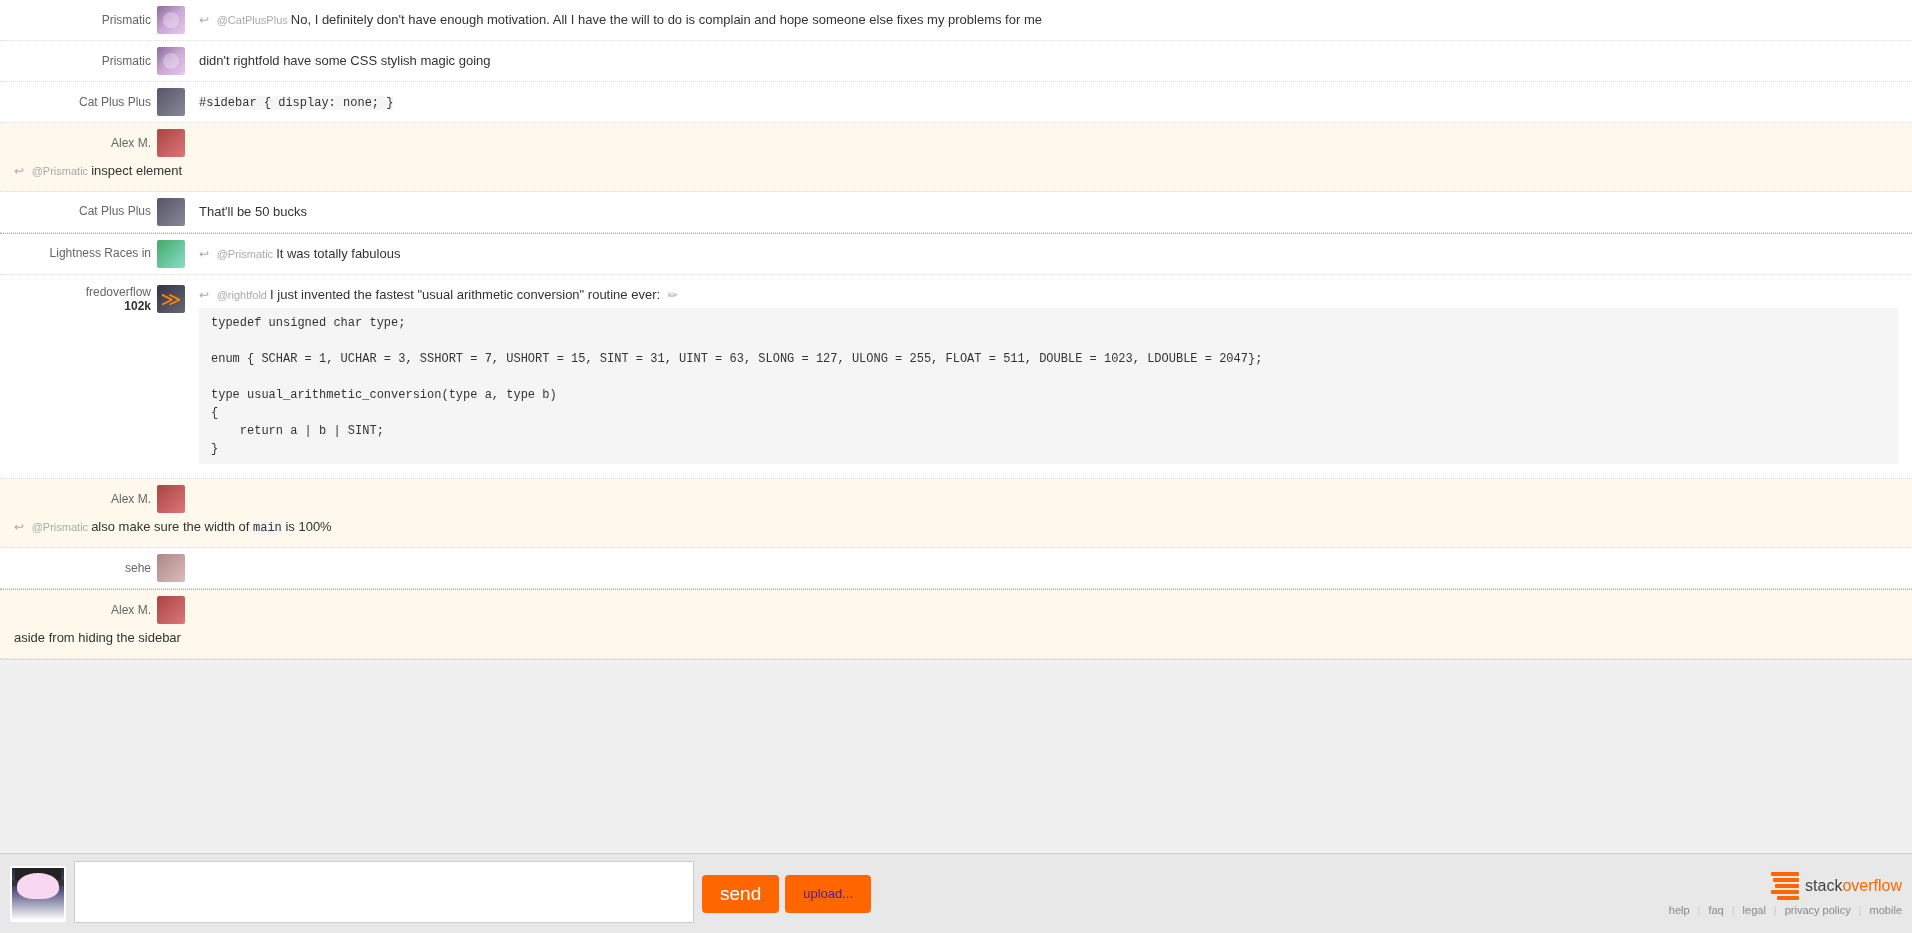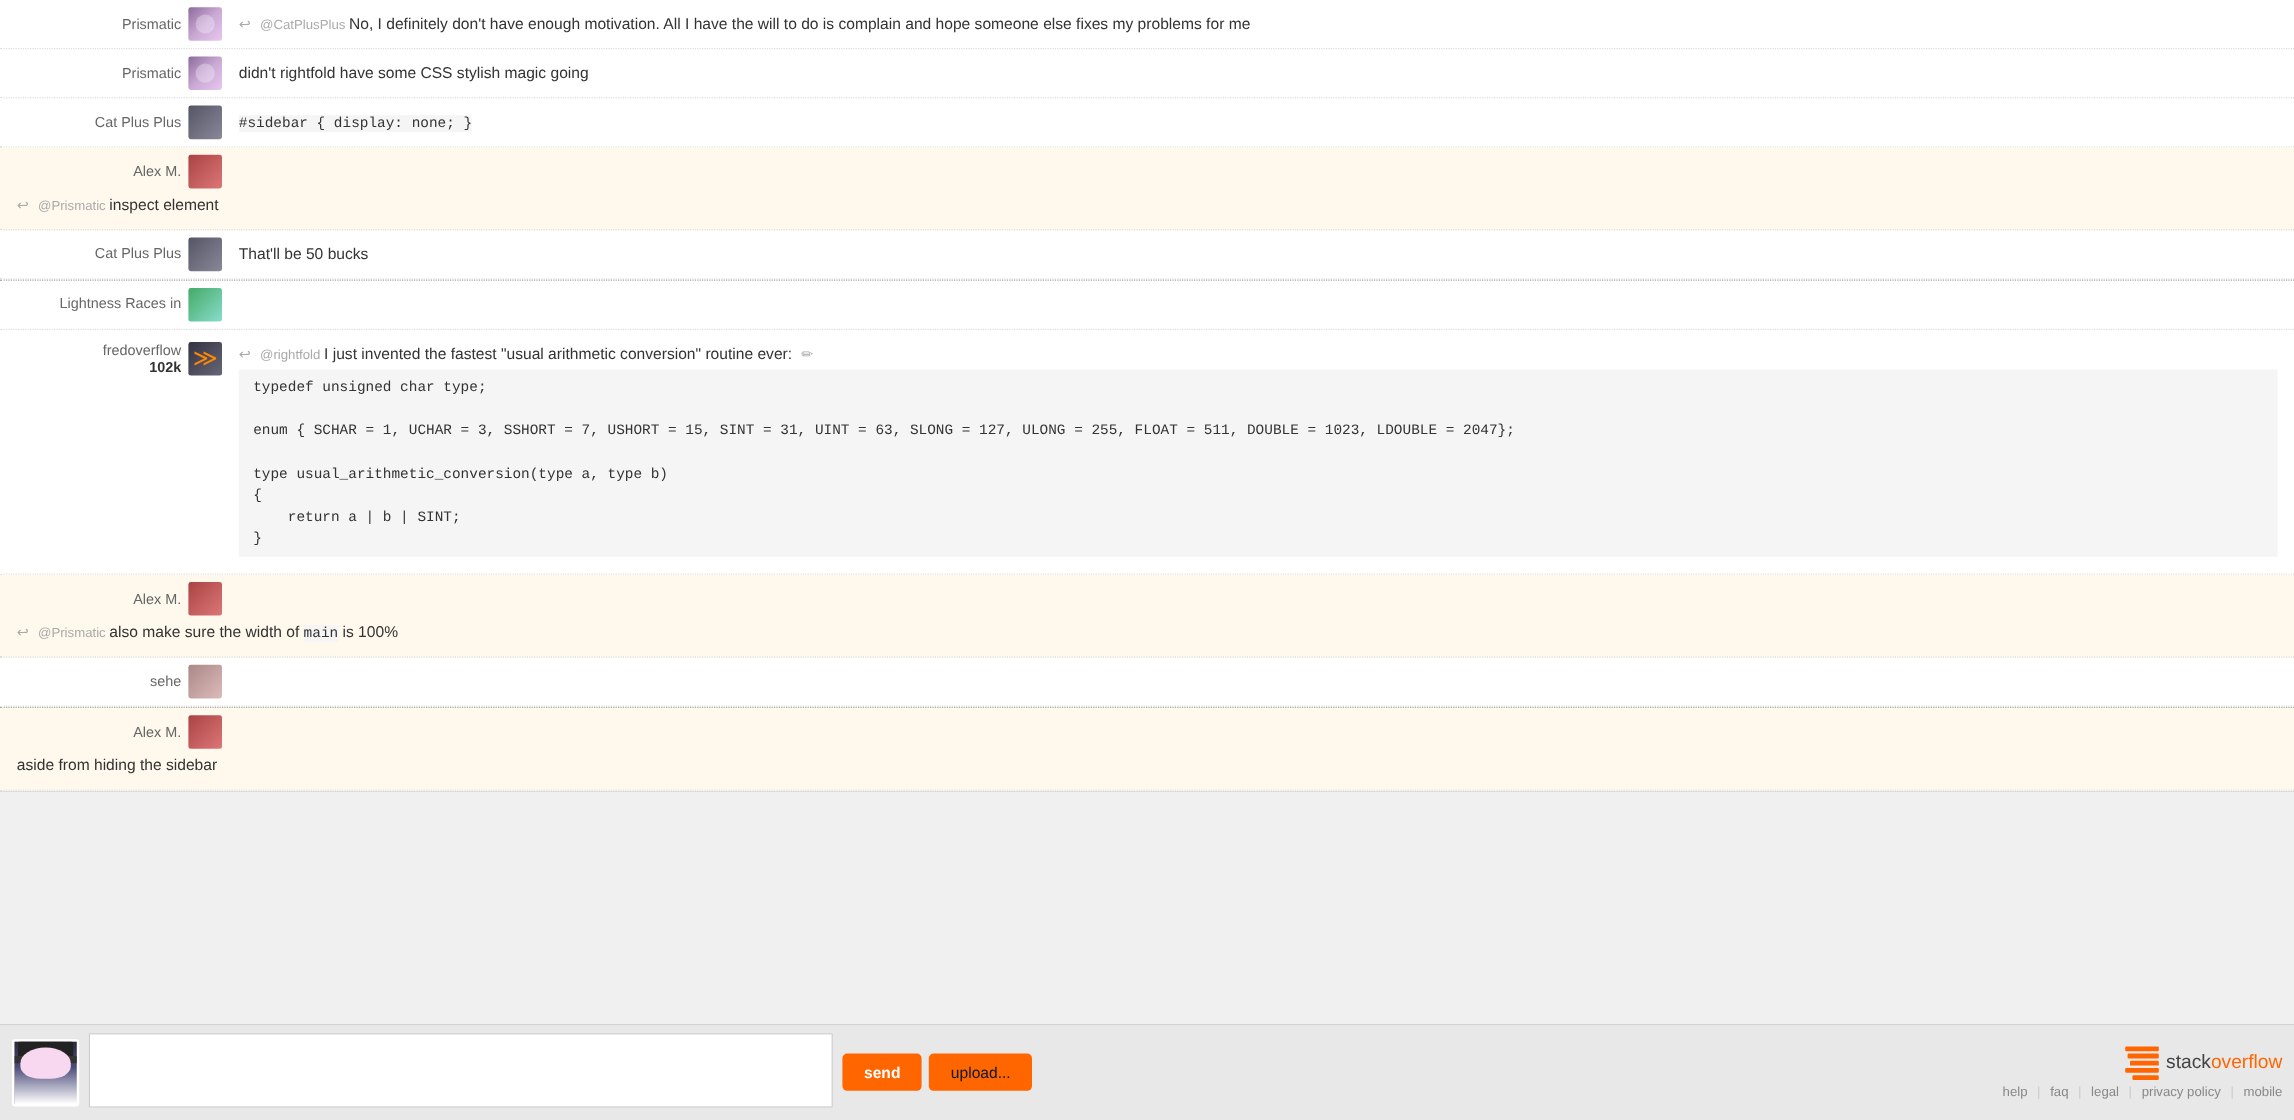--- a/index.html
+++ b/index.html
@@ -203,28 +203,28 @@
     .button-group {
       display: flex;
       gap: 6px;
     }
     .btn-send {
       background: #f60;
       color: #fff;
       border: none;
       padding: 8px 18px;
       border-radius: 4px;
-      font-size: 13px;
+      font-size: 19px;
       cursor: pointer;
-      font-weight: bold;
+      font-weight: normal;
       text-align: center;
     }
     .btn-upload {
       background: #f60;
-      color: #0f172a;
+      color: #4c1d95;
       border: none;
       padding: 8px 18px;
       border-radius: 4px;
       font-size: 13px;
       cursor: pointer;
     }
     .so-logo {
       margin-left: auto;
       display: flex;
       flex-direction: column;
@@ -333,20 +333,25 @@
       </div>
       <div class="message-content">
         <span>That'll be 50 bucks</span>
       </div>
     </div>
 
     <div class="message-row separator">
       <div class="user-info">
         <span class="user-name">Lightness Races in</span>
         <div class="avatar avatar-lightness"></div>
+      </div>
+      <div class="message-content">
+        <span class="reply-indicator">↩</span>
+        <span style="color:#aaa;font-size:11px;">@Prismatic </span>
+        <span>It was totally fabulous</span>
       </div>
     </div>
 
     <div class="message-row tall">
       <div class="user-info" style="align-items:flex-start;padding-top:4px;">
         <div class="user-name rep">
           <span>fredoverflow</span>
           <span class="rep-count">102k</span>
         </div>
         <div class="avatar avatar-fredo">

